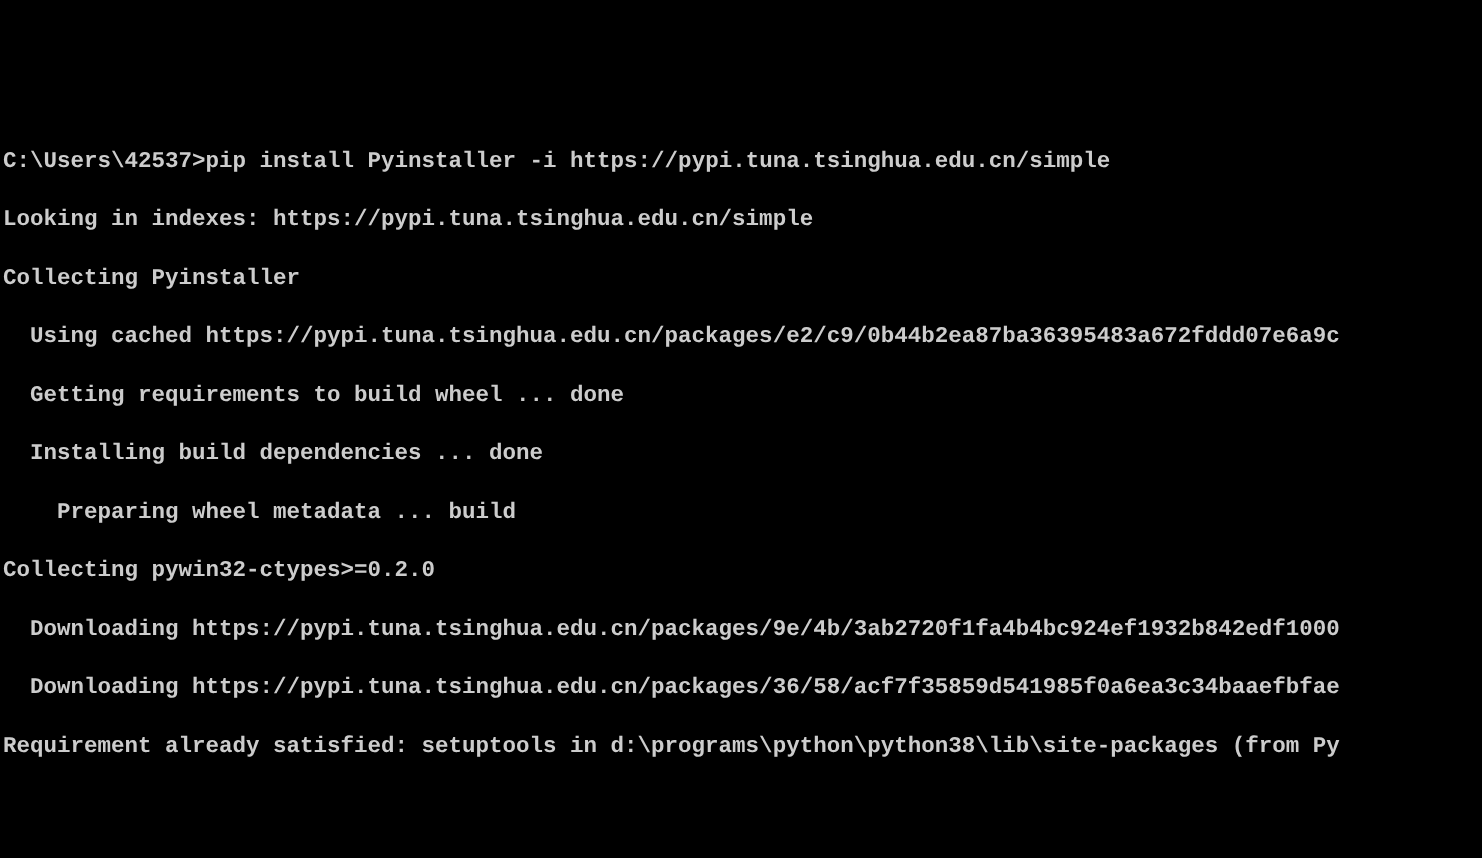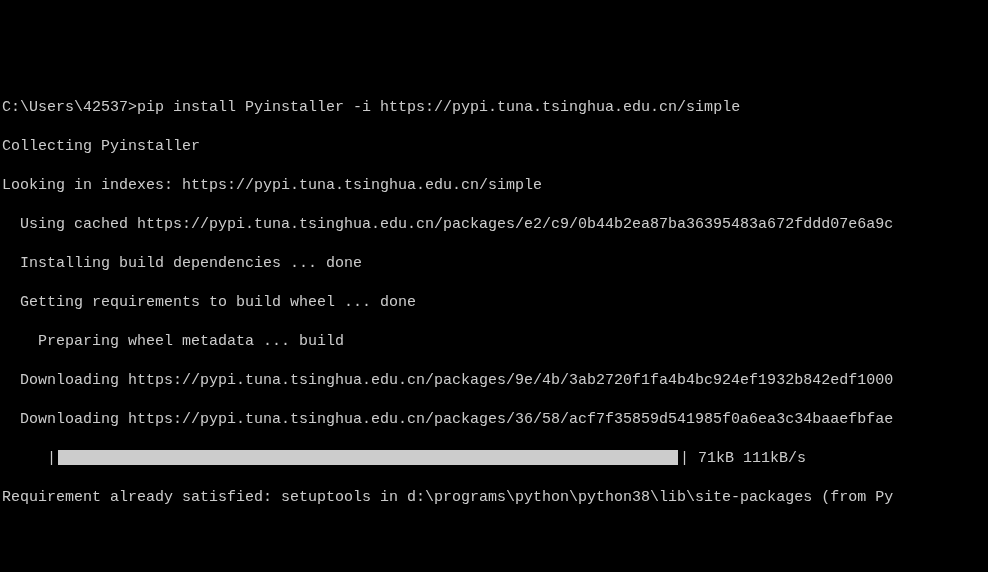--- a/index.html
+++ b/index.html
@@ -13,49 +13,50 @@
       width: 988px;
       height: 572px;
       overflow: hidden;
       white-space: pre;
     }
     .terminal {
       padding: 0 2px;
     }
     .line {
       display: block;
+      font-weight: bold;
     }
     .prompt {
       color: #cccccc;
     }
     .progress-bar {
       display: inline-block;
       width: 620px;
       height: 15px;
       background-color: #cccccc;
       vertical-align: middle;
       margin: 0 2px;
     }
   </style>
 </head>
 <body>
 
 
 
 <div class="terminal">
 <span class="line"><span class="prompt">C:\Users\42537&gt;</span><span>pip install Pyinstaller -i https://pypi.tuna.tsinghua.edu.cn/simple</span></span>
+<span class="line">Looking in indexes: https://pypi.tuna.tsinghua.edu.cn/simple</span>
 <span class="line">Collecting Pyinstaller</span>
-<span class="line">Looking in indexes: https://pypi.tuna.tsinghua.edu.cn/simple</span>
 <span class="line">  Using cached https://pypi.tuna.tsinghua.edu.cn/packages/e2/c9/0b44b2ea87ba36395483a672fddd07e6a9c</span>
+<span class="line">  Getting requirements to build wheel ... done</span>
 <span class="line">  Installing build dependencies ... done</span>
-<span class="line">  Getting requirements to build wheel ... done</span>
 <span class="line">    Preparing wheel metadata ... build</span>
+<span class="line">Collecting pywin32-ctypes&gt;=0.2.0</span>
 <span class="line">  Downloading https://pypi.tuna.tsinghua.edu.cn/packages/9e/4b/3ab2720f1fa4b4bc924ef1932b842edf1000</span>
 <span class="line">  Downloading https://pypi.tuna.tsinghua.edu.cn/packages/36/58/acf7f35859d541985f0a6ea3c34baaefbfae</span>
-<span class="line"><span>     |</span><span class="progress-bar"></span><span>|</span><span> 71kB 111kB/s</span></span>
 <span class="line">Requirement already satisfied: setuptools in d:\programs\python\python38\lib\site-packages (from Py</span>
 
 
 
 
 
 
 
 
 

